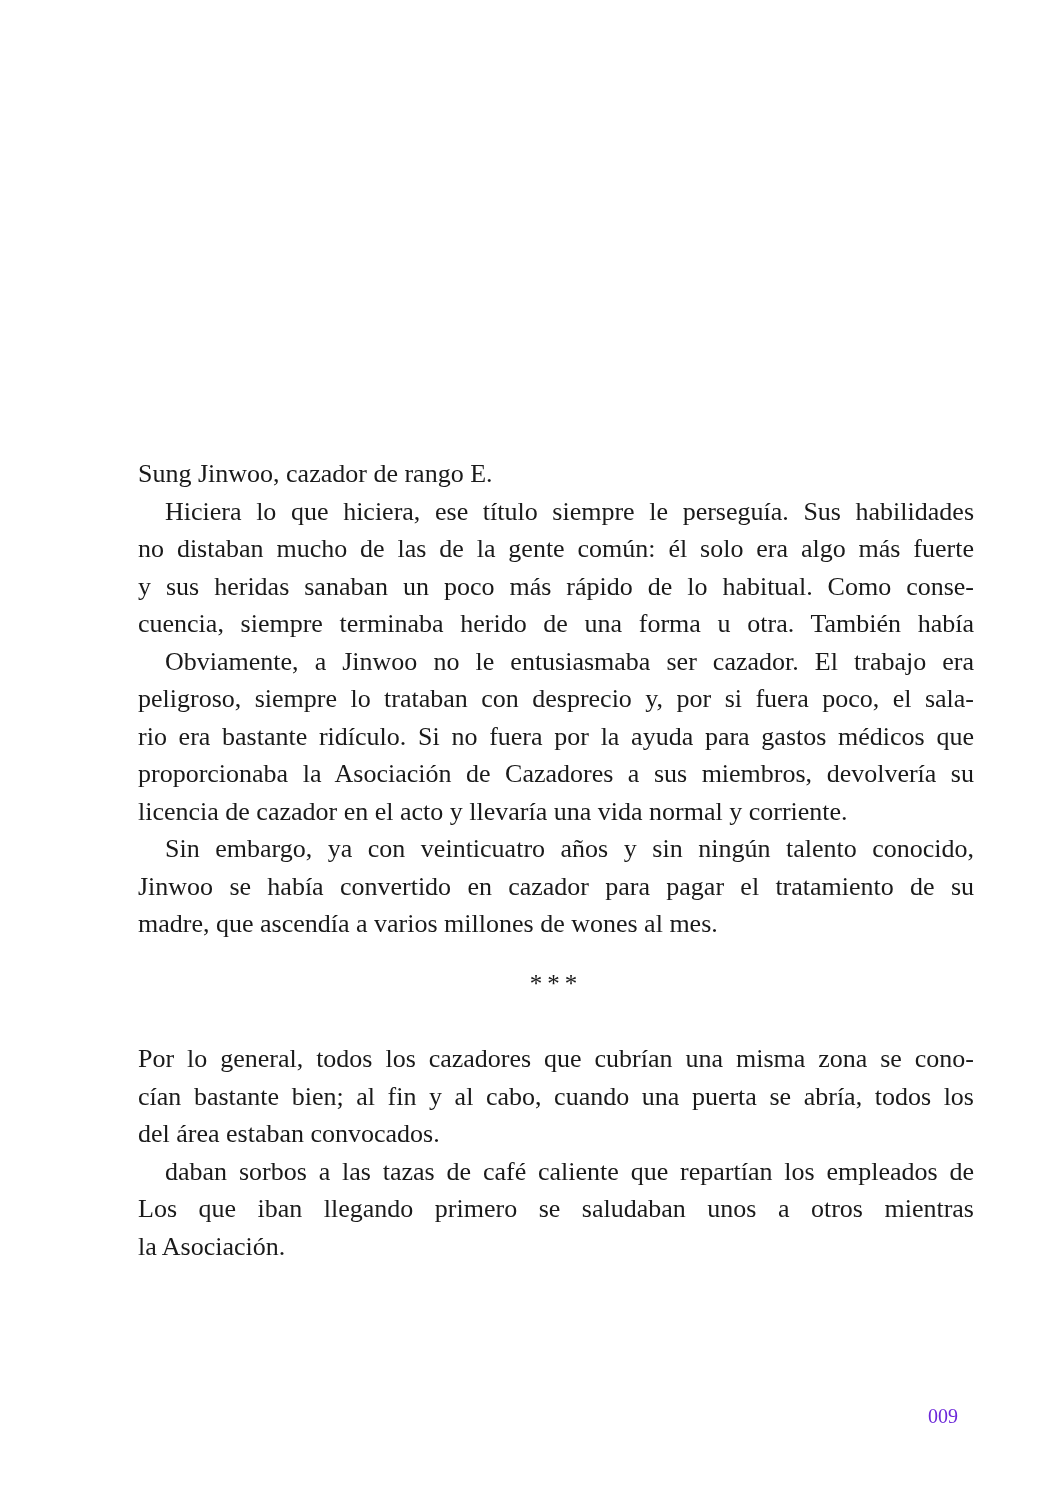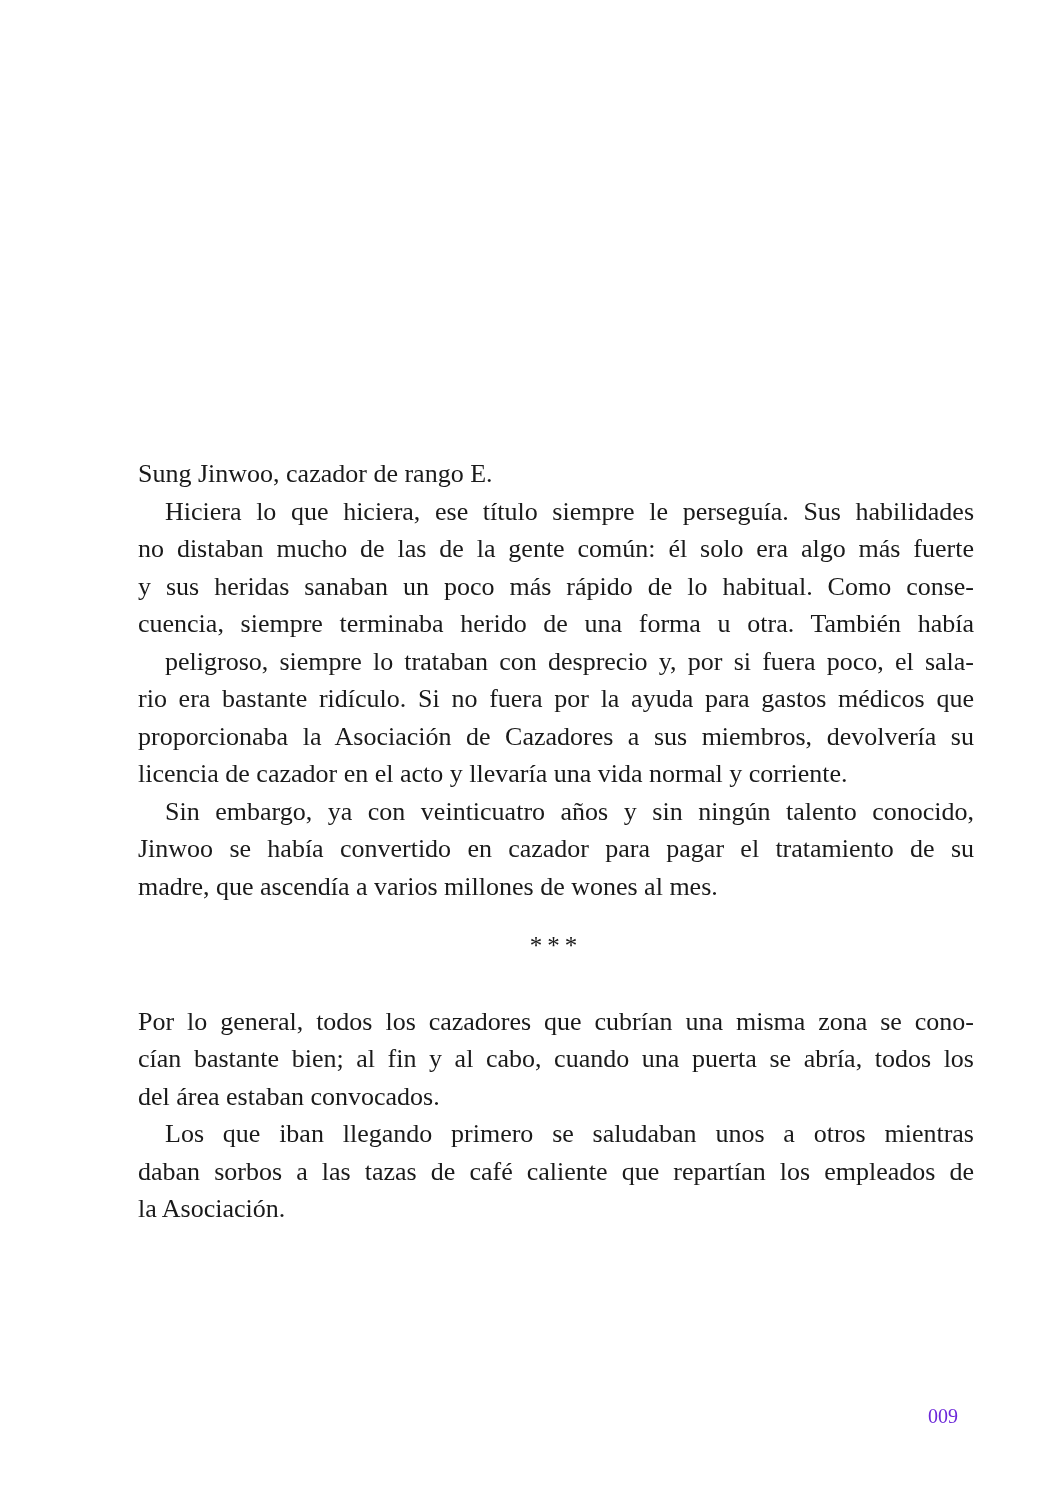--- a/index.html
+++ b/index.html
@@ -64,39 +64,40 @@
       <div class="paragraph">
         <div class="line last">Sung Jinwoo, cazador de rango E.</div>
       </div>
       <div class="paragraph indent-first">
         <div class="line">Hiciera lo que hiciera, ese título siempre le perseguía. Sus habilidades</div>
         <div class="line">no distaban mucho de las de la gente común: él solo era algo más fuerte</div>
         <div class="line">y sus heridas sanaban un poco más rápido de lo habitual. Como conse-</div>
         <div class="line">cuencia, siempre terminaba herido de una forma u otra. También había</div>
       </div>
       <div class="paragraph indent-first">
+        <div class="line">Obviamente, a Jinwoo no le entusiasmaba ser cazador. El trabajo era</div>
         <div class="line">peligroso, siempre lo trataban con desprecio y, por si fuera poco, el sala-</div>
         <div class="line">rio era bastante ridículo. Si no fuera por la ayuda para gastos médicos que</div>
         <div class="line">proporcionaba la Asociación de Cazadores a sus miembros, devolvería su</div>
         <div class="line last">licencia de cazador en el acto y llevaría una vida normal y corriente.</div>
       </div>
       <div class="paragraph indent-first">
         <div class="line">Sin embargo, ya con veinticuatro años y sin ningún talento conocido,</div>
         <div class="line">Jinwoo se había convertido en cazador para pagar el tratamiento de su</div>
         <div class="line last">madre, que ascendía a varios millones de wones al mes.</div>
       </div>
     </div>
   <div class="separator">***</div>
   <div id="paragraphs-after">
       <div class="paragraph">
         <div class="line">Por lo general, todos los cazadores que cubrían una misma zona se cono-</div>
         <div class="line">cían bastante bien; al fin y al cabo, cuando una puerta se abría, todos los</div>
         <div class="line last">del área estaban convocados.</div>
       </div>
       <div class="paragraph indent-first">
+        <div class="line">daban sorbos a las tazas de café caliente que repartían los empleados de</div>
         <div class="line">Los que iban llegando primero se saludaban unos a otros mientras</div>
-        <div class="line">daban sorbos a las tazas de café caliente que repartían los empleados de</div>
         <div class="line last">la Asociación.</div>
       </div>
     </div>
 </main>
 
 <div class="page-number">009</div>
 
 </body></html>

